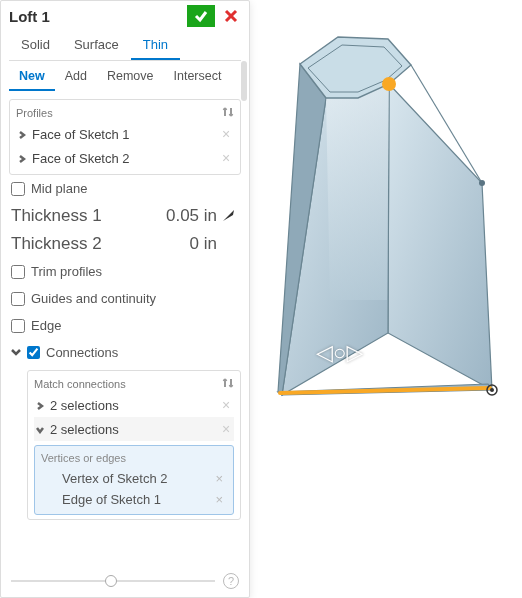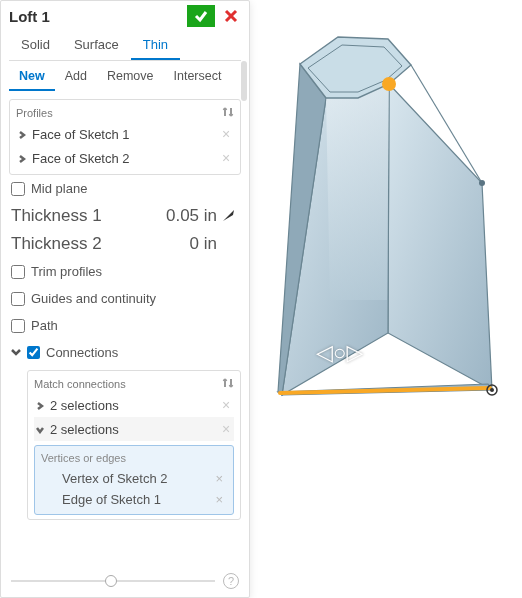--- a/index.html
+++ b/index.html
@@ -143,21 +143,21 @@
     <div class="row">
       <input type="checkbox" style="">
       <span>Trim profiles</span>
     </div>
     <div class="row">
       <input type="checkbox" style="">
       <span>Guides and continuity</span>
     </div>
     <div class="row">
       <input type="checkbox" style="">
-      <span>Path</span>
+      <span>Edge</span>
     </div>
 
     <div class="exprow">
       <span class="chev"><svg viewBox="0 0 10 10">
             <polyline points="1,3 5,7 9,3"></polyline>
           </svg></span>
       <input type="checkbox" checked="" style="margin: 0px 6px 0px 2px; accent-color: rgb(0, 119, 204);">
       <span>Connections</span>
     </div>
 

